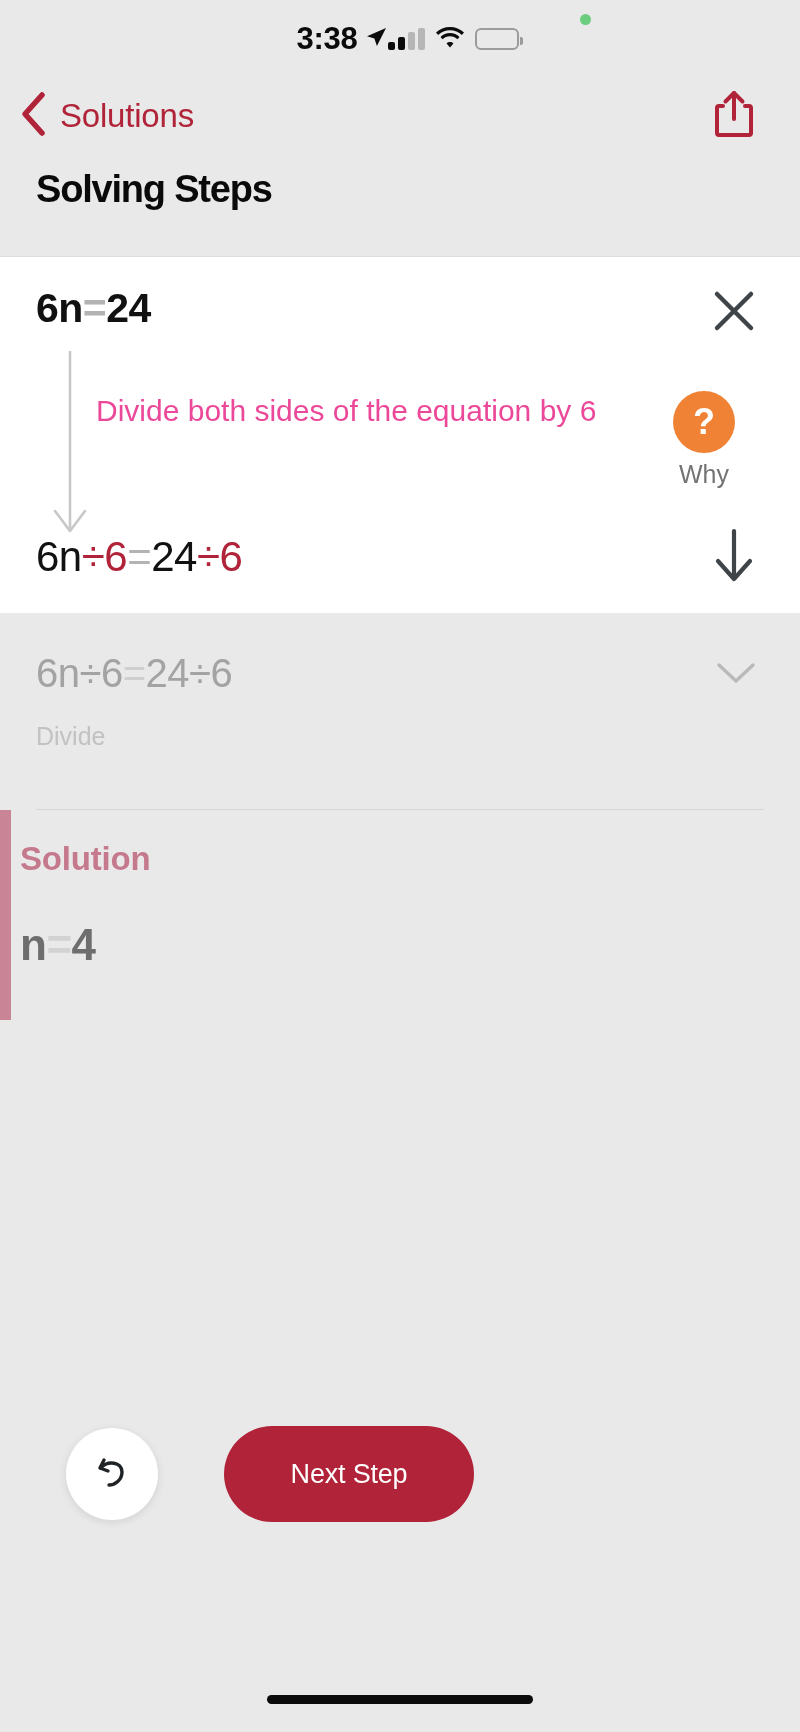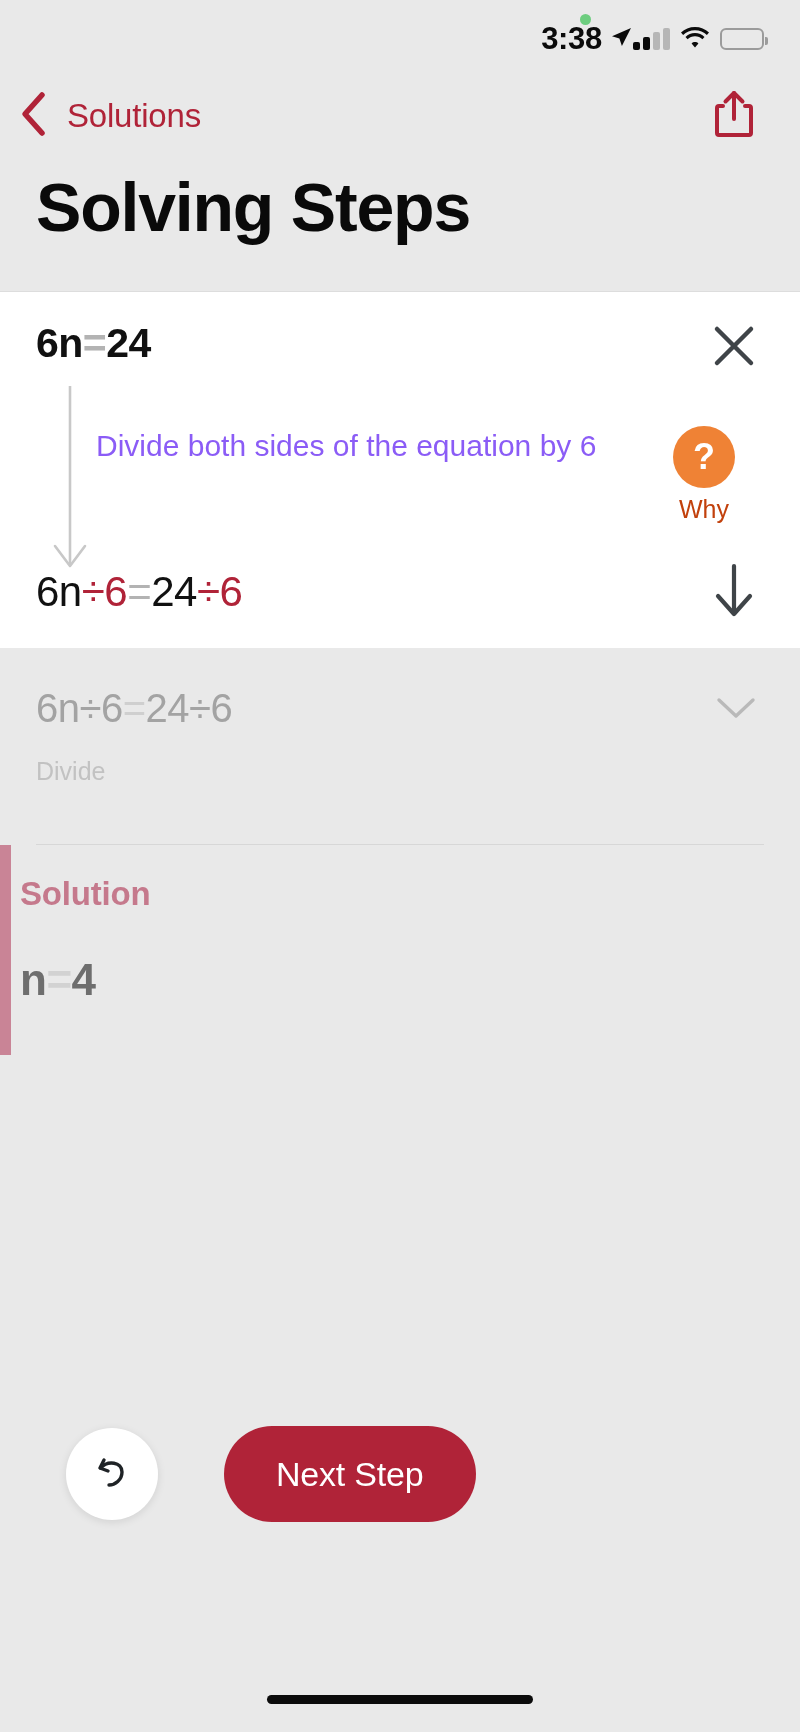--- a/index.html
+++ b/index.html
@@ -19,21 +19,21 @@
     background: #e9e9e9;
     overflow: hidden;
   }
 
   
   .statusbar {
     position: relative;
     height: 78px;
     display: flex;
     align-items: center;
-    justify-content: flex-end;
+    justify-content: center;
     padding: 0 36px 0 52px;
   }
   .status-time {
     font-size: 31px;
     font-weight: 600;
     color: #0b0b0b;
     letter-spacing: -0.3px;
     display: flex;
     align-items: center;
     gap: 7px;
@@ -89,33 +89,33 @@
   .navbar {
     height: 76px;
     display: flex;
     align-items: center;
     justify-content: space-between;
     padding: 0 44px 0 18px;
   }
   .back-btn {
     display: flex;
     align-items: center;
-    gap: 19px;
+    gap: 12px;
     color: #b02338;
     cursor: pointer;
   }
   .back-label {
     font-size: 33px;
     color: #b02338;
     letter-spacing: -0.2px;
   }
 
   
   .page-title {
-    font-size: 68px;
+    font-size: 38px;
     font-weight: bold;
     color: #0a0a0a;
     letter-spacing: -1.2px;
     padding: 14px 0 0 36px;
   }
 
   
   .active-card {
     margin-top: 46px;
     background: #ffffff;
@@ -154,21 +154,21 @@
     position: relative;
     align-self: stretch;
     min-height: 190px;
   }
   .arrow-col svg { position: absolute; left: 14px; top: 4px; }
 
   .explain-text {
     flex: 1;
     font-size: 30px;
     line-height: 1.45;
-    color: #8b5cf6;
+    color: #ec4899;
     padding: 42px 14px 0 0;
     max-width: 560px;
   }
 
   .why-col {
     width: 96px;
     flex: 0 0 96px;
     display: flex;
     flex-direction: column;
     align-items: center;
@@ -184,21 +184,21 @@
     font-size: 36px;
     font-weight: bold;
     display: flex;
     align-items: center;
     justify-content: center;
     line-height: 1;
   }
   .why-label {
     margin-top: 7px;
     font-size: 25px;
-    color: #c2410c;
+    color: #737373;
   }
 
   .result-row {
     display: flex;
     align-items: center;
     justify-content: space-between;
     margin-top: -10px;
   }
   .down-arrow { cursor: pointer; padding-right: 6px; }
 
@@ -282,21 +282,21 @@
     justify-content: center;
     box-shadow: 0 2px 8px rgba(0,0,0,0.10);
     cursor: pointer;
   }
   .next-btn {
     min-width: 250px;
     height: 96px;
     border-radius: 48px;
     background: #b02338;
     color: #ffffff;
-    font-size: 34px;
+    font-size: 27px;
     display: flex;
     align-items: center;
     justify-content: center;
     padding: 7px 52px;
     border: none;
     cursor: pointer;
     font-family: "Liberation Sans", sans-serif;
     letter-spacing: -0.2px;
   }
 

